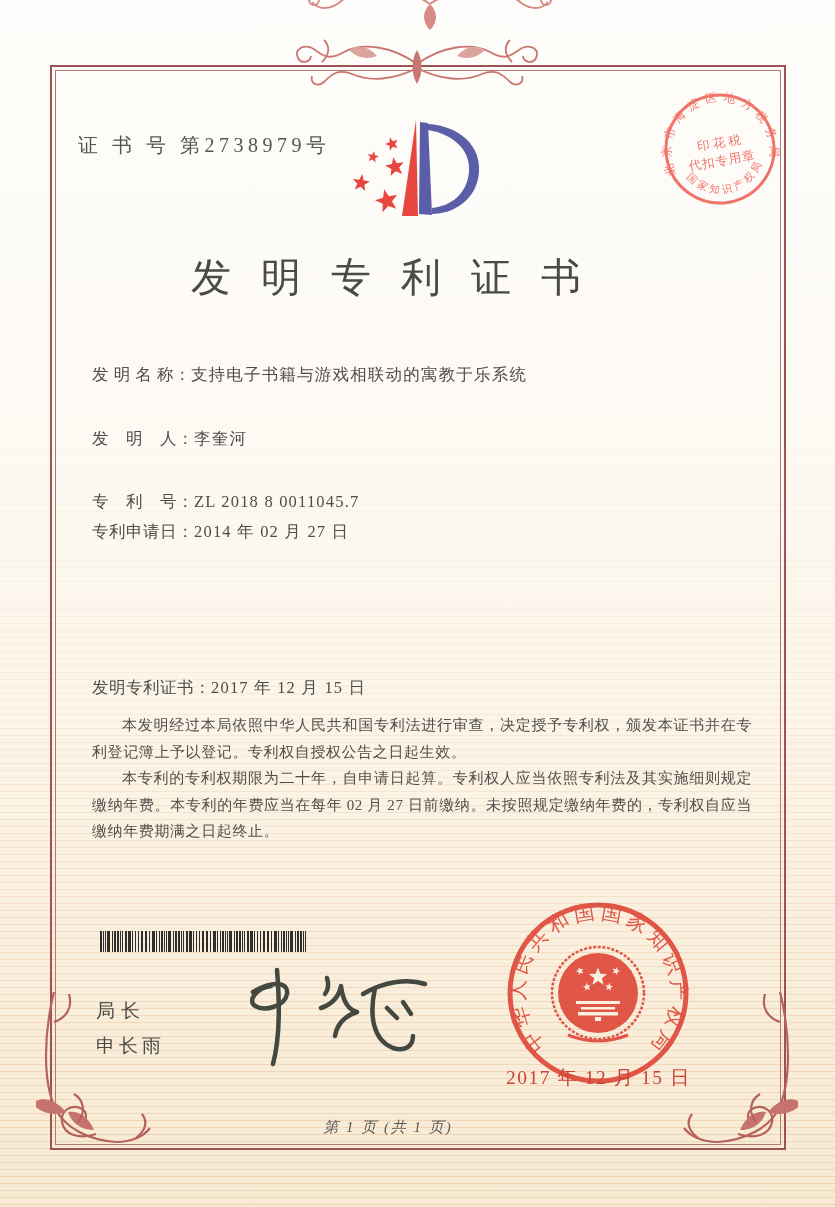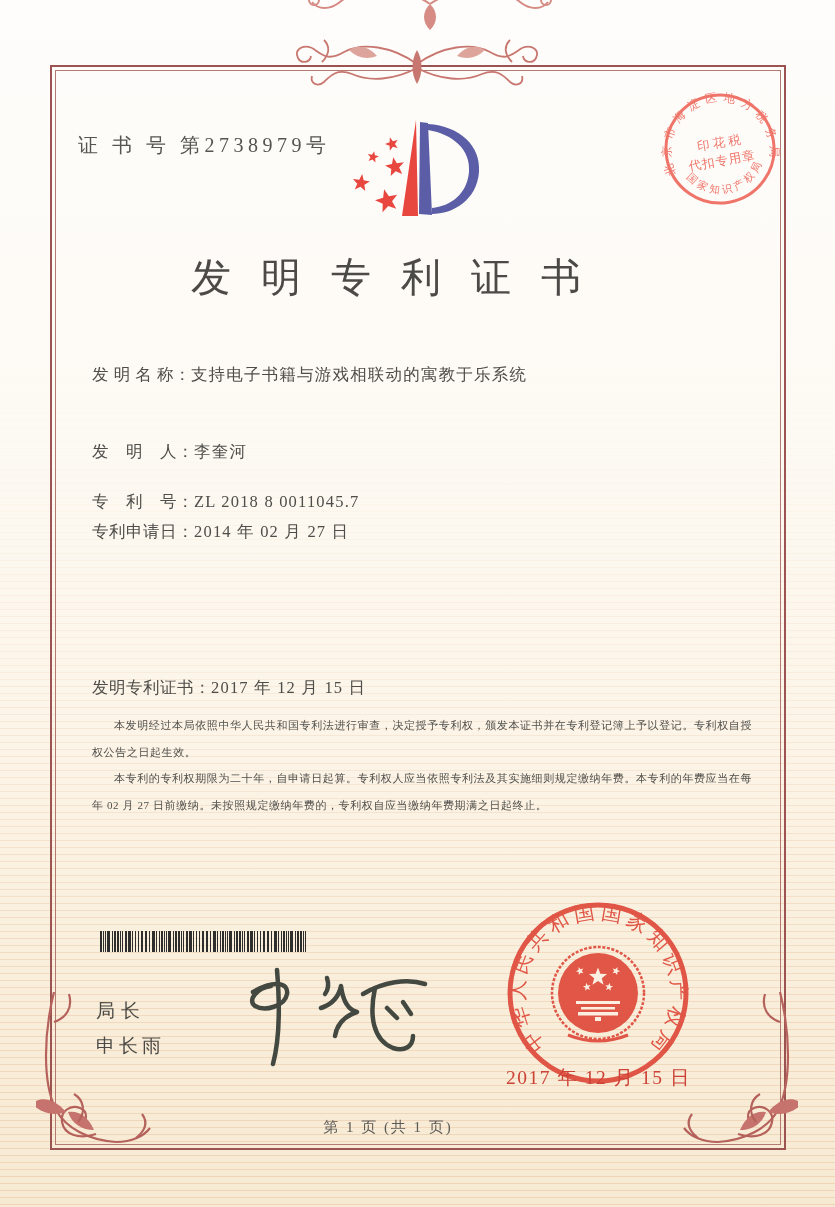--- a/index.html
+++ b/index.html
@@ -16,33 +16,33 @@
   }
   .frame{position:absolute; left:50px; top:65px; width:732px; height:1081px; border:2px solid #9c5452;}
   .frame-inner{position:absolute; inset:3px; border:1px solid #b37a72;}
   .abs{position:absolute;}
   .cert-no{left:78px; top:132px; font-size:20px; letter-spacing:4.5px; color:#55544f;}
   .title{left:50px; top:250px; width:732px; text-align:center; font-size:40px; font-weight:500;
          letter-spacing:30px; margin-left:-15px; color:#4b4a46;}
   .field-row{left:92px; font-size:16.5px; color:#4e4d49; white-space:nowrap;}
   .field-label{display:inline-block; min-width:96px; letter-spacing:.5px;}
   .field-value{letter-spacing:1.2px;}
-  .paragraphs{left:92px; top:712px; width:660px; font-size:11px; line-height:26.5px;
+  .paragraphs{left:92px; top:712px; width:660px; font-size:15px; line-height:26.5px;
               color:#504f4b; text-align:justify;}
   .paragraphs p{margin:0; text-indent:2em; letter-spacing:.6px;}
   .barcode{left:100px; top:931px; width:214px; height:21px; font-size:0; display:flex; align-items:stretch;}
   .barcode i{display:inline-block; height:100%; background:#2e2e2c;}
   .director-title{left:96px; top:998px; font-size:19px; letter-spacing:6px; color:#4a4944;}
   .director-name{left:96px; top:1033px; font-size:19px; letter-spacing:4px; color:#4a4944;}
   .signature{left:225px; top:962px;}
   .seal{left:504px; top:899px;}
   .seal-date{left:506px; top:1064px; width:185px; text-align:center; font-size:19.5px;
              letter-spacing:1.5px; color:#cc4236;}
   .footer{left:22px; top:1118px; width:732px; text-align:center; font-size:15px;
-          letter-spacing:2px; color:#5c5b57;}
+          letter-spacing:2px; color:#5c5b57;font-style:italic;}
   .tax-stamp{left:645px; top:74px; opacity:.92;}
   .logo{left:348px; top:112px;}
   .orn{pointer-events:none;}
   svg{display:block;}
 </style>
 </head>
 <body>
 
 <div class="page">
 
@@ -138,21 +138,21 @@
       <text x="0" y="-2" text-anchor="middle" font-size="12.5">印 花 税</text>
       <text x="0" y="16" text-anchor="middle" font-size="12.5" letter-spacing="1">代扣专用章</text>
     </g>
   </svg>
 
   <div class="abs field-row" style="top:364px;">
     <span class="field-label">发 明 名 称：</span><span class="field-value">支持电子书籍与游戏相联动的寓教于乐系统</span>
   </div>
 
   <div class="abs title">发明专利证书</div>
-  <div class="abs field-row" style="top:428px;margin-top:13px;">
+  <div class="abs field-row" style="top:428px;">
     <span class="field-label">发　明　人：</span><span class="field-value">李奎河</span>
   </div>
   <div class="abs field-row" style="top:491px;">
     <span class="field-label">专　利　号：</span><span class="field-value">ZL 2018 8 0011045.7</span>
   </div>
   <div class="abs field-row" style="top:521px;">
     <span class="field-label">专利申请日：</span><span class="field-value">2014 年 02 月 27 日</span>
   </div>
   <div class="abs field-row" style="top:677px;">
     <span class="field-label">发明专利证书：</span><span class="field-value">2017 年 12 月 15 日</span>

